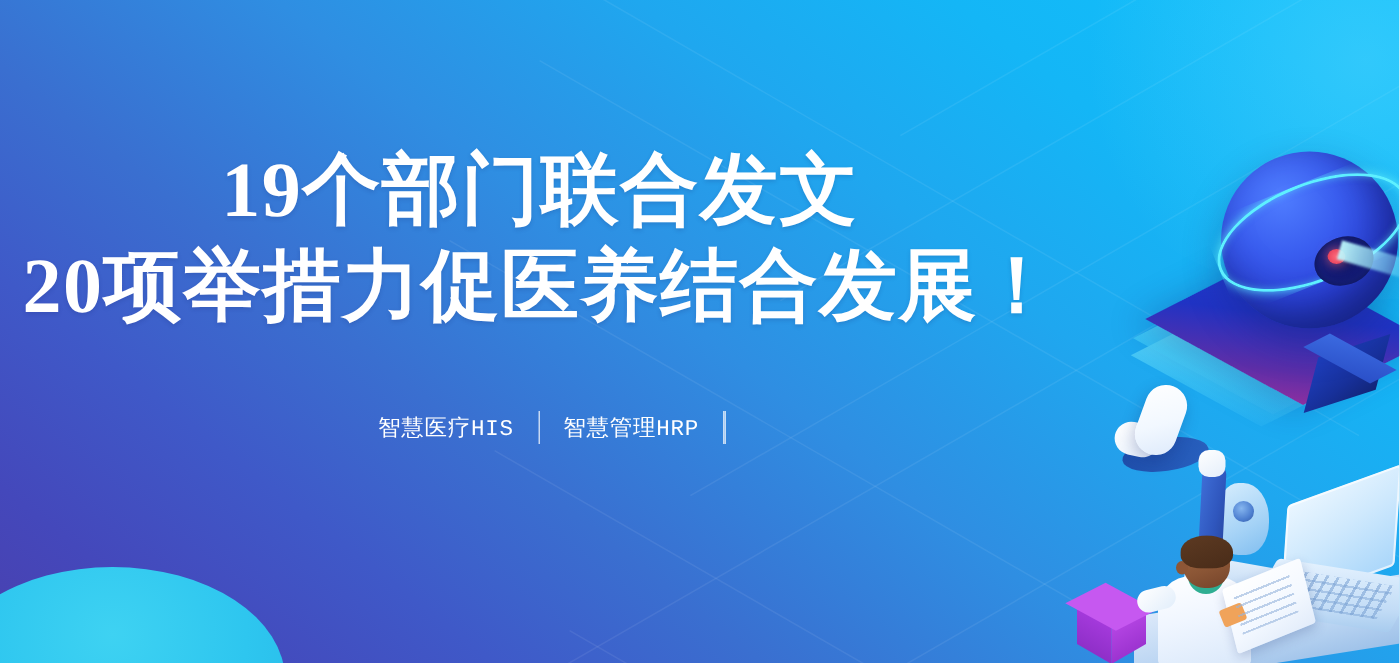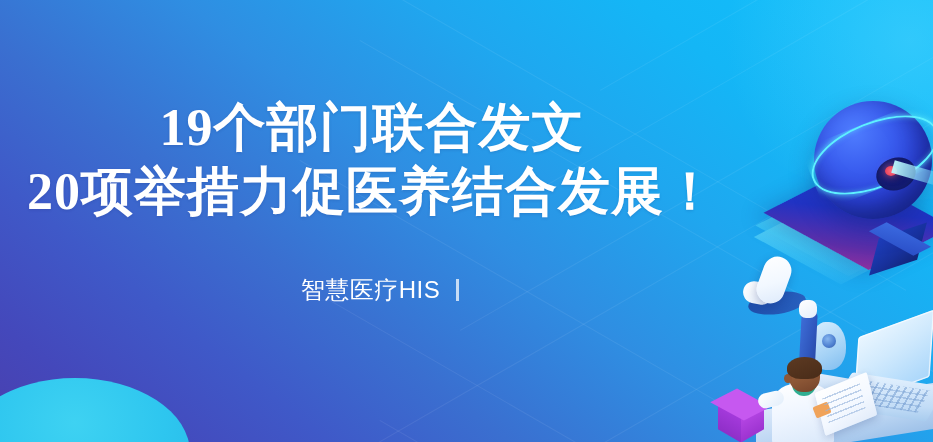--- a/index.html
+++ b/index.html
@@ -51,21 +51,21 @@
     bottom: -86px;
     width: 230px;
     height: 150px;
     border-radius: 50%;
     background: radial-gradient(ellipse at 50% 30%, #3ed2f2 0%, #2ec6ef 55%, #26b9e8 100%);
   }
 
   
   .text-wrap {
     position: absolute;
-    left: 12px;
+    left: 0;
     top: 96px;
     width: 720px;
     text-align: center;
     z-index: 6;
   }
   .title-line {
     color: #ffffff;
     font-family: "Liberation Serif", "DejaVu Serif", serif;
     font-weight: 700;
     font-size: 52px;
@@ -77,22 +77,22 @@
   .subtitle {
     margin-top: 50px;
     display: flex;
     justify-content: center;
     align-items: center;
     gap: 0px;
     white-space: nowrap;
   }
   .sub-item {
     color: #ffffff;
-    font-family: Liberation Sans, sans-serif;
-    font-size: 24px;
+    font-family: Liberation Mono, monospace;
+    font-size: 15px;
     letter-spacing: .5px;
     padding: 0 16px;
   }
   .sub-sep {
     width: 1px;
     height: 22px;
     background: rgba(255,255,255,0.72);
     flex: 0 0 auto;
   }
 
@@ -487,18 +487,19 @@
   <div class="clipboard"></div>
   <div class="clip-lines"></div>
 
   <div class="text-wrap">
     <div class="title-line">19个部门联合发文</div>
     <div class="title-line">20项举措力促医养结合发展！</div>
 
     <div class="subtitle">
       <span class="sub-item">智慧医疗HIS</span>
       <span class="sub-sep"></span>
+      <span class="sub-item">智慧管理HRP</span>
       <span class="sub-sep"></span>
       <span class="sub-sep"></span>
     </div>
   </div>
 
 </div>
 
 </body></html>

